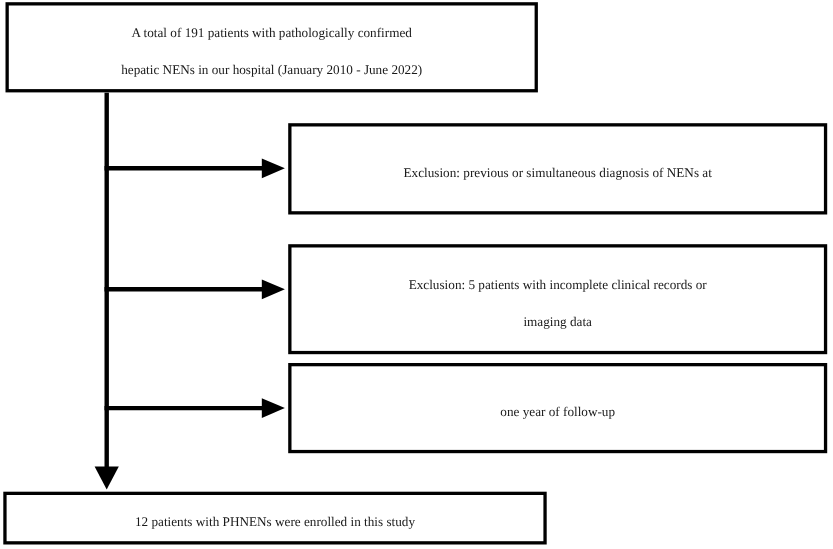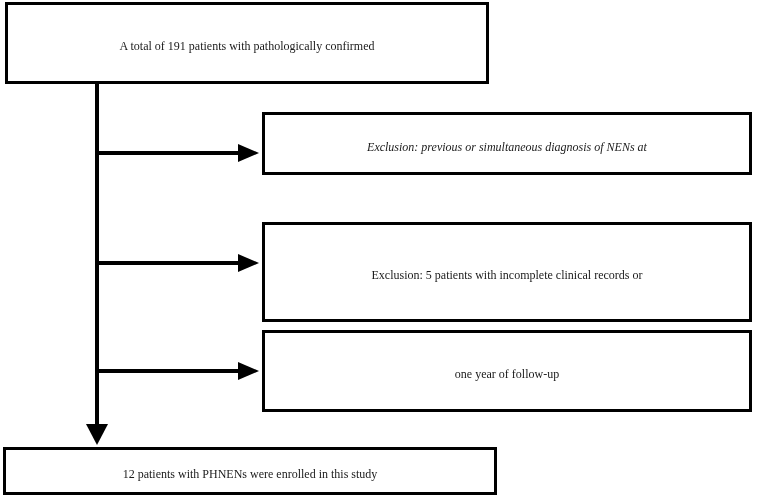--- a/index.html
+++ b/index.html
@@ -29,21 +29,21 @@
     text-align: center;
     font-size: 12px;
     line-height: 33px;
     z-index: 2;
   }
   .box .line {
     display: block;
     white-space: nowrap;
   }
   #initial-box   { left: 5px;   top: 2px;   width: 484px; height: 82px; }
-  #exclusion-box-1 { left: 262px; top: 112px; width: 490px; height: 63px; font-style: italic; }
+  #exclusion-box-1 { left: 262px; top: 112px; width: 490px; height: 83px; }
   #exclusion-box-2 { left: 262px; top: 222px; width: 490px; height: 100px; }
   #exclusion-box-3 { left: 262px; top: 330px; width: 490px; height: 82px; }
   #final-box     { left: 3px;   top: 447px; width: 494px; height: 48px; text-align: center; }
   #connectors {
     position: absolute;
     left: 0;
     top: 0;
     width: 757px;
     height: 499px;
     z-index: 1;
@@ -74,28 +74,30 @@
     </g>
 
     <g>
       <line x1="95" y1="371" x2="240" y2="371" stroke="#000000" stroke-width="4"></line>
       <polygon points="238,362 238,380 259,371" fill="#000000"></polygon>
     </g>
   </svg>
 
   <div class="box" id="initial-box">
     <span class="line">A total of 191 patients with pathologically confirmed</span>
+    <span class="line">hepatic NENs in our hospital (January 2010 - June 2022)</span>
   </div>
 
   <div class="box" id="exclusion-box-1">
     <span class="line">Exclusion: previous or simultaneous diagnosis of NENs at</span>
   </div>
 
   <div class="box" id="exclusion-box-2">
     <span class="line">Exclusion: 5 patients with incomplete clinical records or</span>
+    <span class="line">imaging data</span>
   </div>
 
   <div class="box" id="exclusion-box-3">
     <span class="line">one year of follow-up</span>
   </div>
 
   <div class="box" id="final-box">
     <span class="line">12 patients with PHNENs were enrolled in this study</span>
   </div>
 

